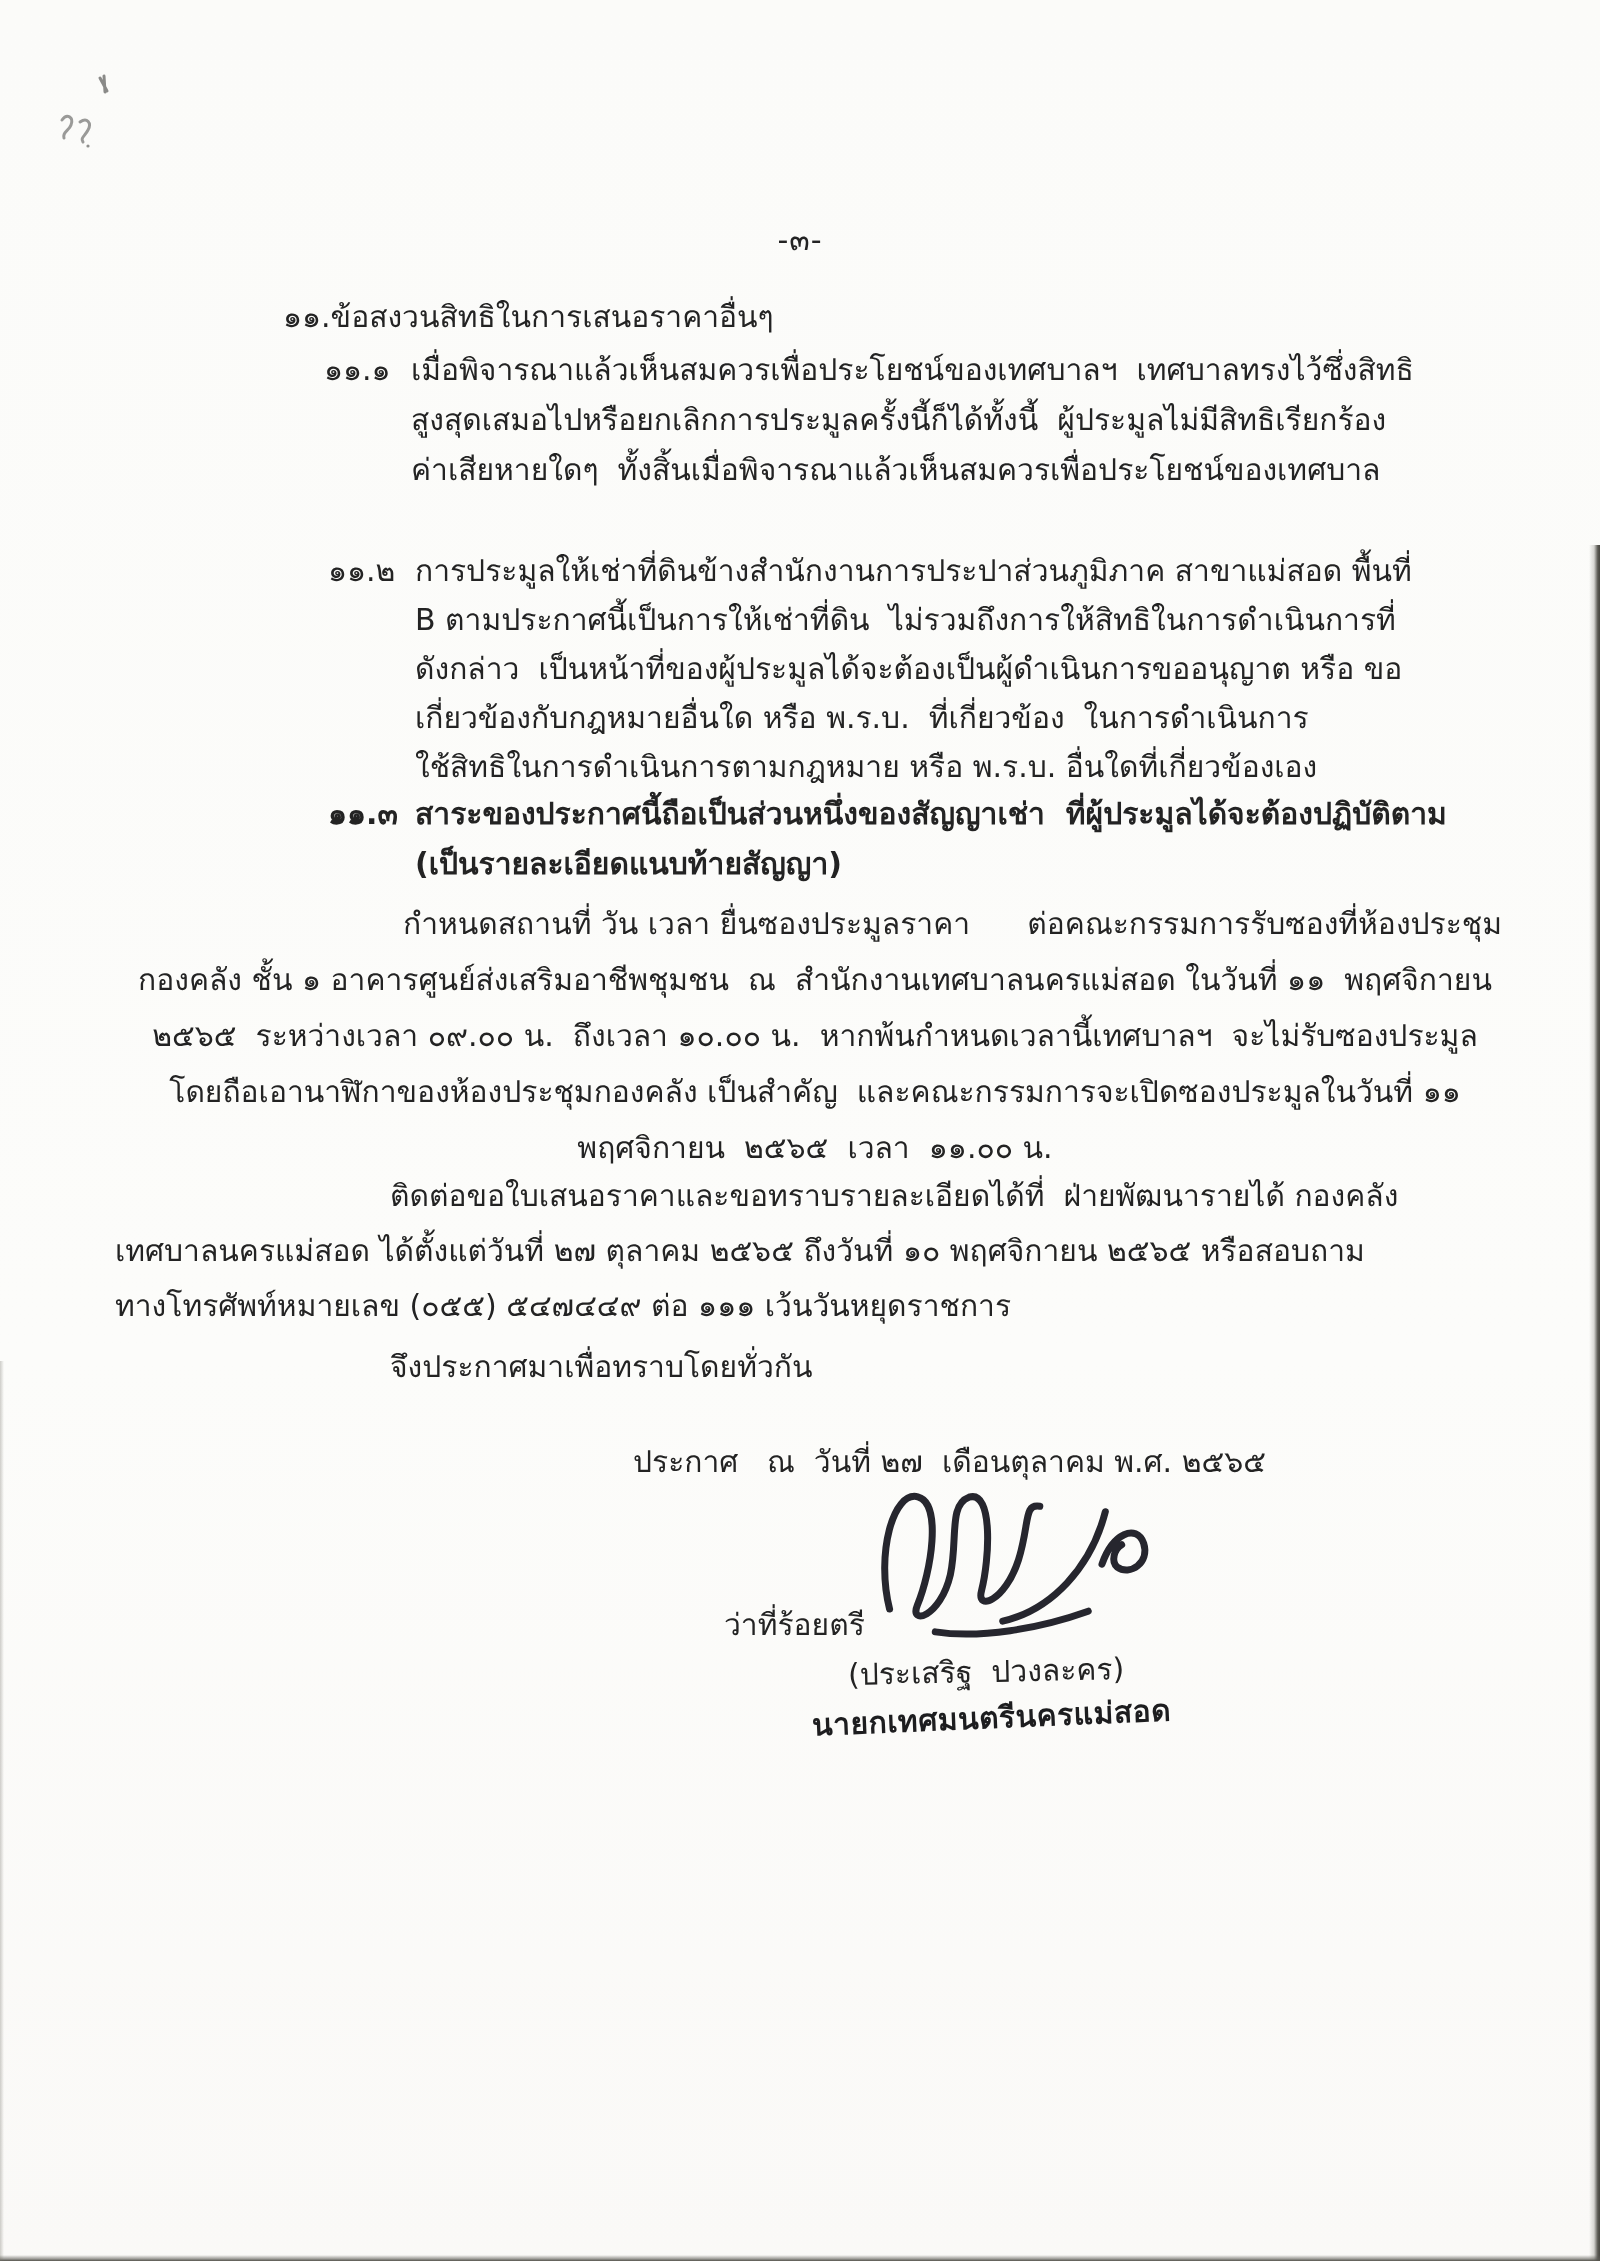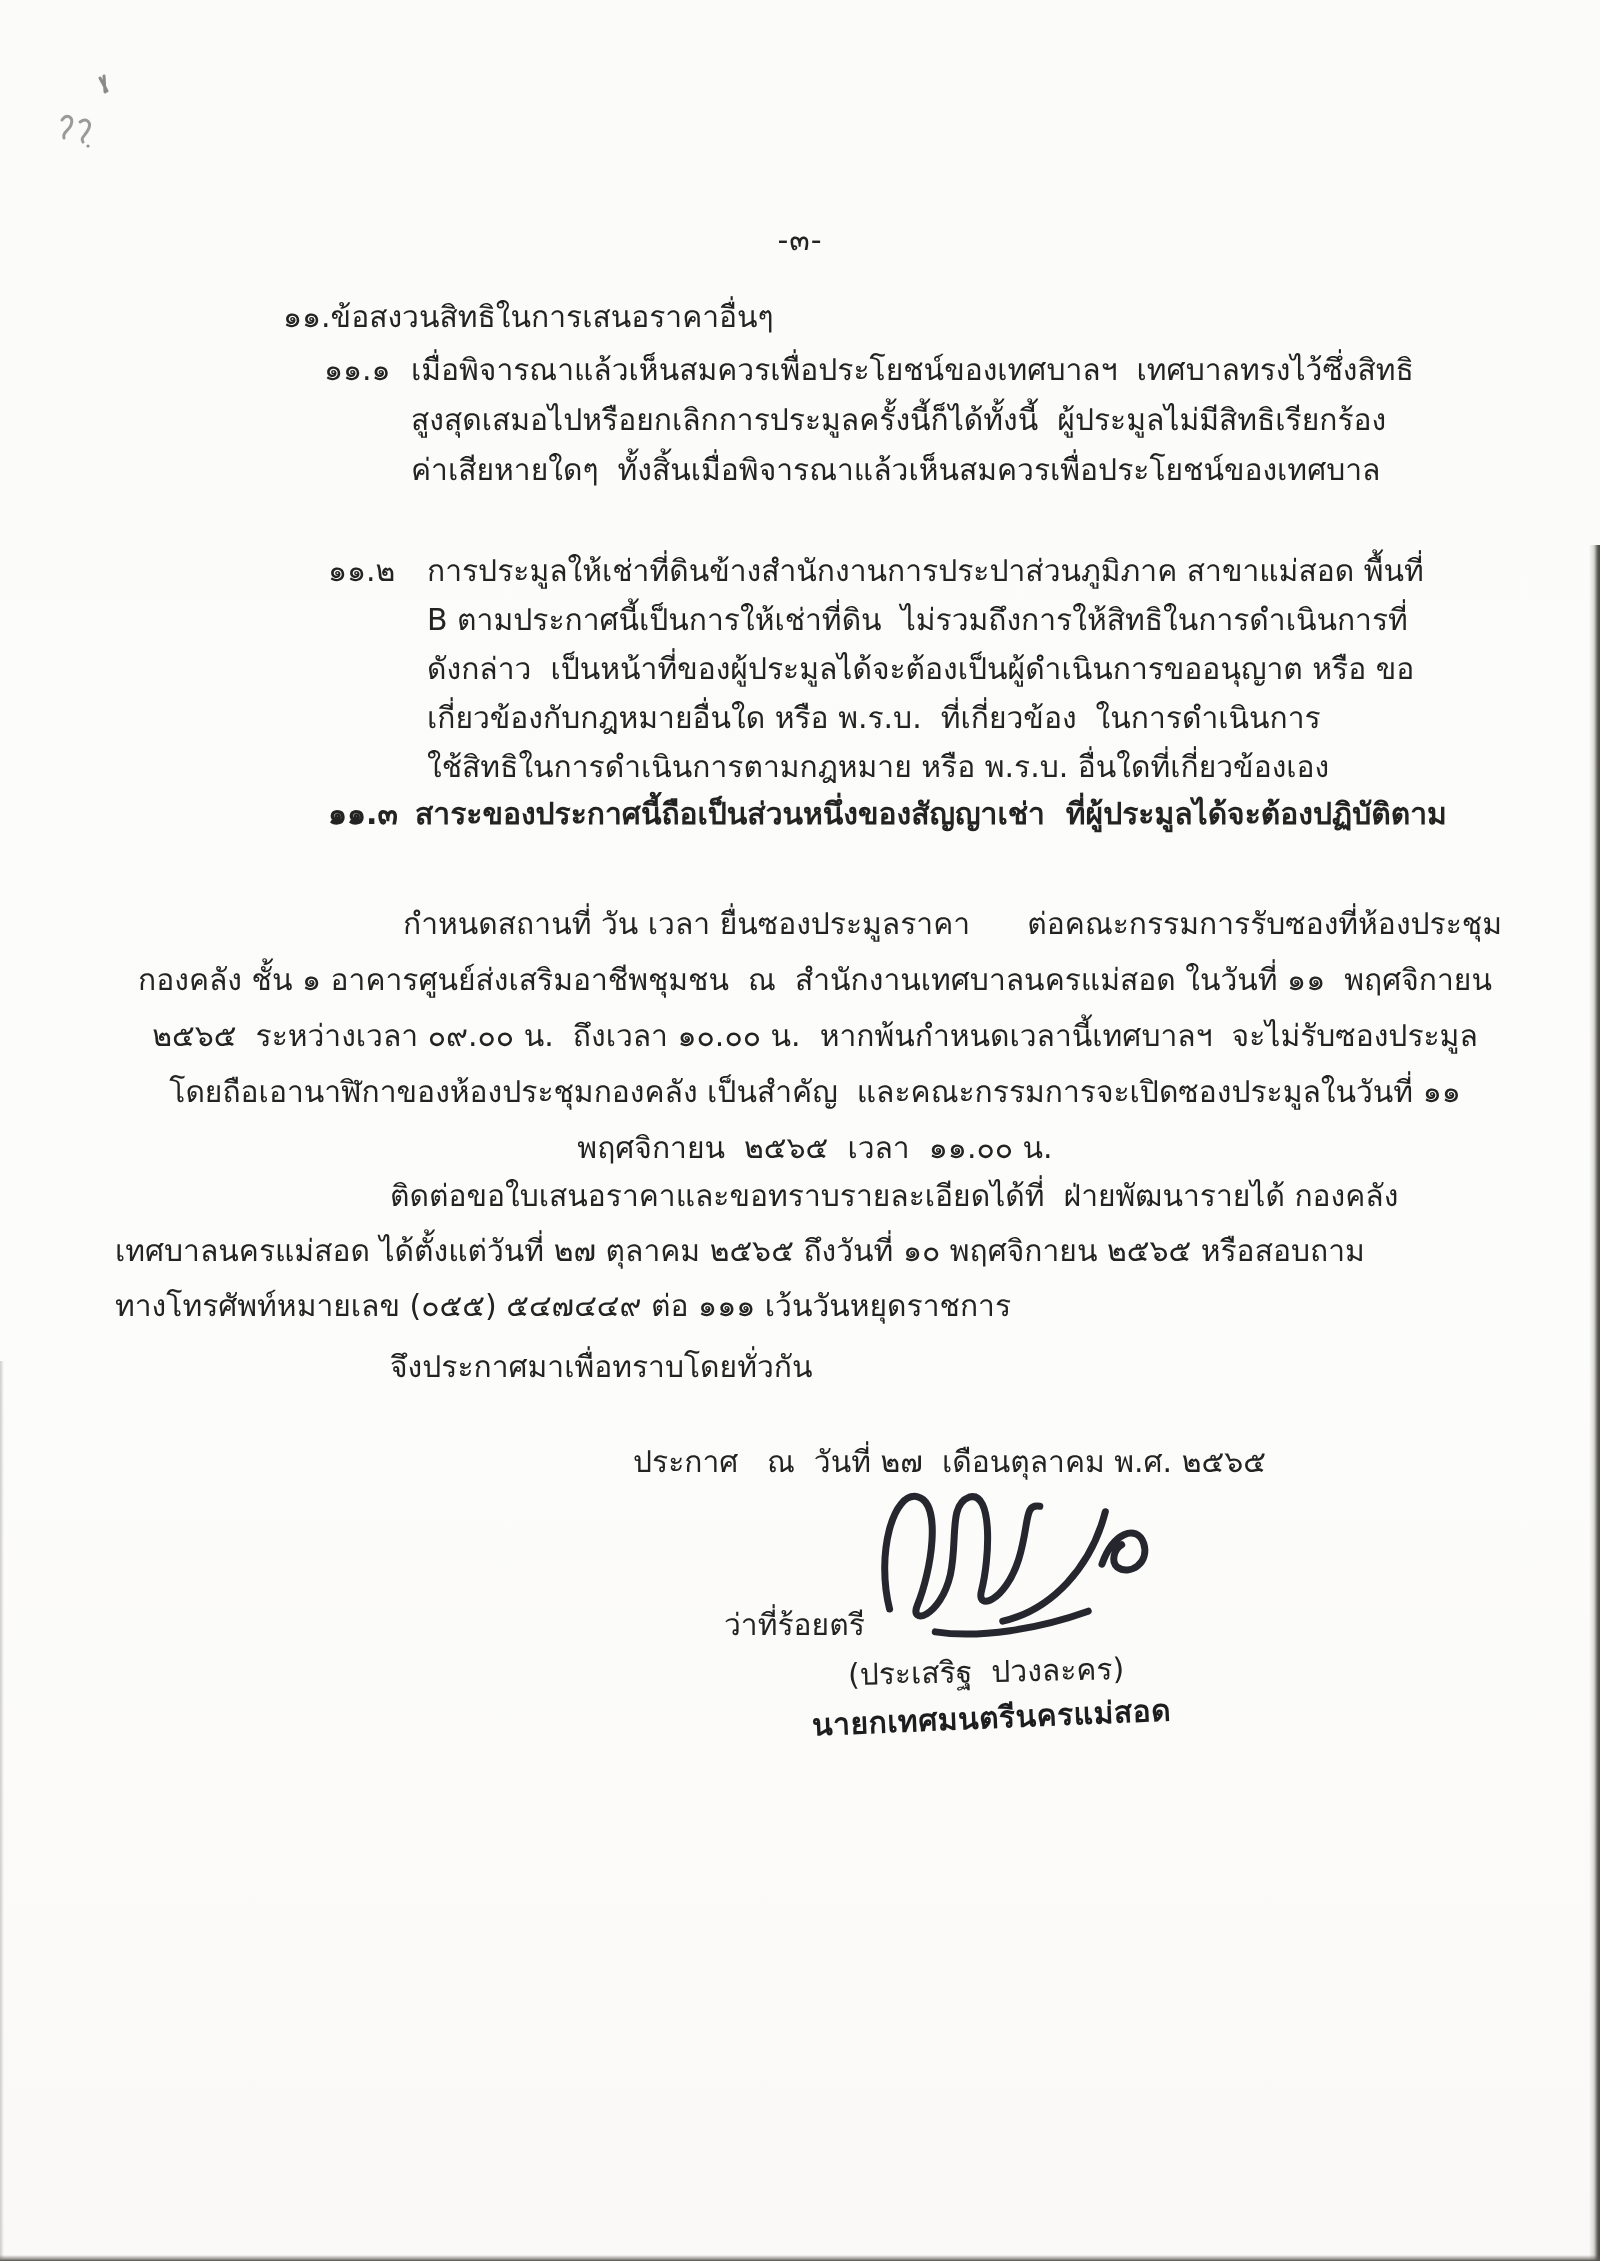--- a/index.html
+++ b/index.html
@@ -21,21 +21,21 @@
   .page-number {
     position:absolute; top:216px; left:0; right:0;
     text-align:center; letter-spacing:1px;
   }
 
   .sec-heading { position:absolute; left:283px; top:293px; }
 
   .sub-item { position:absolute; display:flex; }
   .sub-item .num { width:87px; flex:0 0 87px; }
   .item-111 { left:324px; top:345px; line-height:50px; }
-  .item-112 { left:328px; top:546px; line-height:49px;gap:12px; }
+  .item-112 { left:328px; top:546px; line-height:49px; }
   .item-113 { left:328px; top:789px; line-height:50px;font-weight:bold; }
 
   .para { position:absolute; left:115px; width:1400px; }
   .para-1 { top:896px; line-height:56px;text-align:center; }
   .para-2 { top:1168px; line-height:55px; }
   .para .first { padding-left:275px; }
 
   .closing-line { position:absolute; left:390px; top:1343px; }
   .announce-line { position:absolute; left:633px; top:1438px; }
 
@@ -96,20 +96,21 @@
       <div class="line">ดังกล่าว  เป็นหน้าที่ของผู้ประมูลได้จะต้องเป็นผู้ดำเนินการขออนุญาต หรือ ขอ</div>
       <div class="line">เกี่ยวข้องกับกฎหมายอื่นใด หรือ พ.ร.บ.  ที่เกี่ยวข้อง  ในการดำเนินการ</div>
       <div class="line">ใช้สิทธิในการดำเนินการตามกฎหมาย หรือ พ.ร.บ. อื่นใดที่เกี่ยวข้องเอง</div>
     </div>
   </div>
 
   <div class="sub-item item-113">
     <div class="num">๑๑.๓</div>
     <div>
       <div class="line">สาระของประกาศนี้ถือเป็นส่วนหนึ่งของสัญญาเช่า  ที่ผู้ประมูลได้จะต้องปฏิบัติตาม</div>
+      <div class="line">(เป็นรายละเอียดแนบท้ายสัญญา)</div>
     </div>
   </div>
 
   <div class="para para-1">
     <div class="line first">กำหนดสถานที่ วัน เวลา ยื่นซองประมูลราคา      ต่อคณะกรรมการรับซองที่ห้องประชุม</div>
     <div class="line">กองคลัง ชั้น ๑ อาคารศูนย์ส่งเสริมอาชีพชุมชน  ณ  สำนักงานเทศบาลนครแม่สอด ในวันที่ ๑๑  พฤศจิกายน</div>
     <div class="line">๒๕๖๕  ระหว่างเวลา ๐๙.๐๐ น.  ถึงเวลา ๑๐.๐๐ น.  หากพ้นกำหนดเวลานี้เทศบาลฯ  จะไม่รับซองประมูล</div>
     <div class="line">โดยถือเอานาฬิกาของห้องประชุมกองคลัง เป็นสำคัญ  และคณะกรรมการจะเปิดซองประมูลในวันที่ ๑๑</div>
     <div class="line">พฤศจิกายน  ๒๕๖๕  เวลา  ๑๑.๐๐ น.</div>
   </div>

